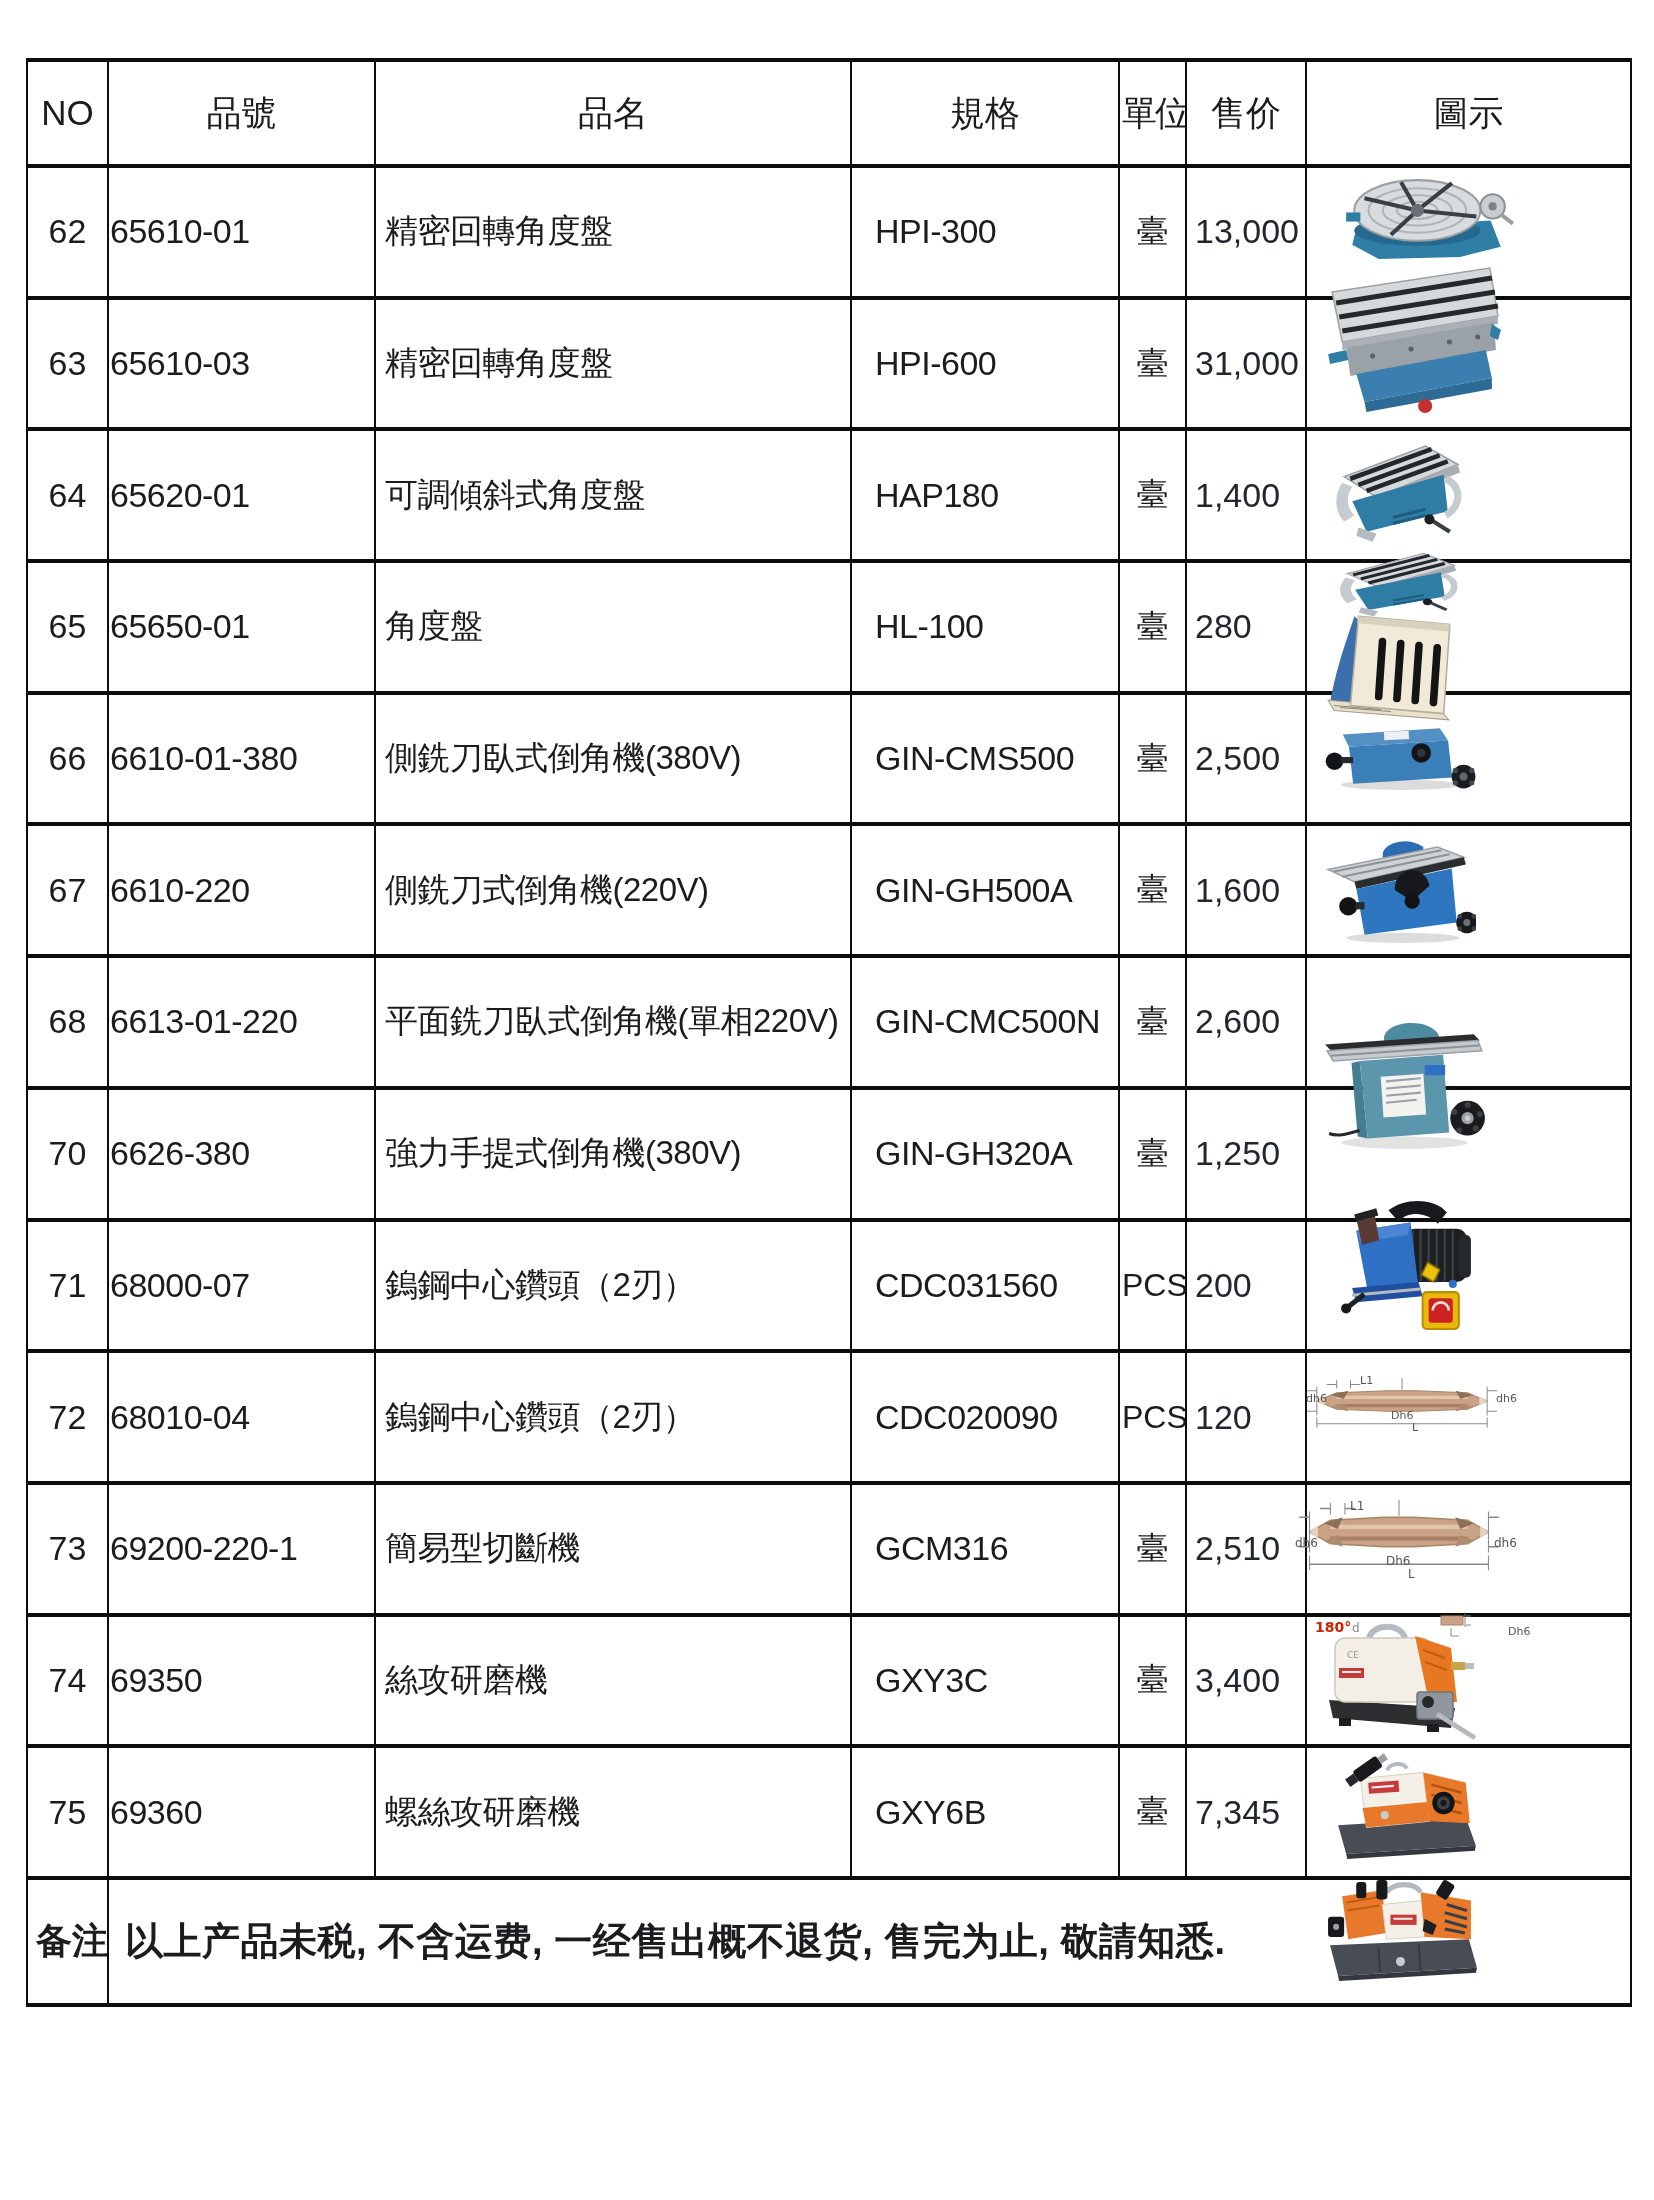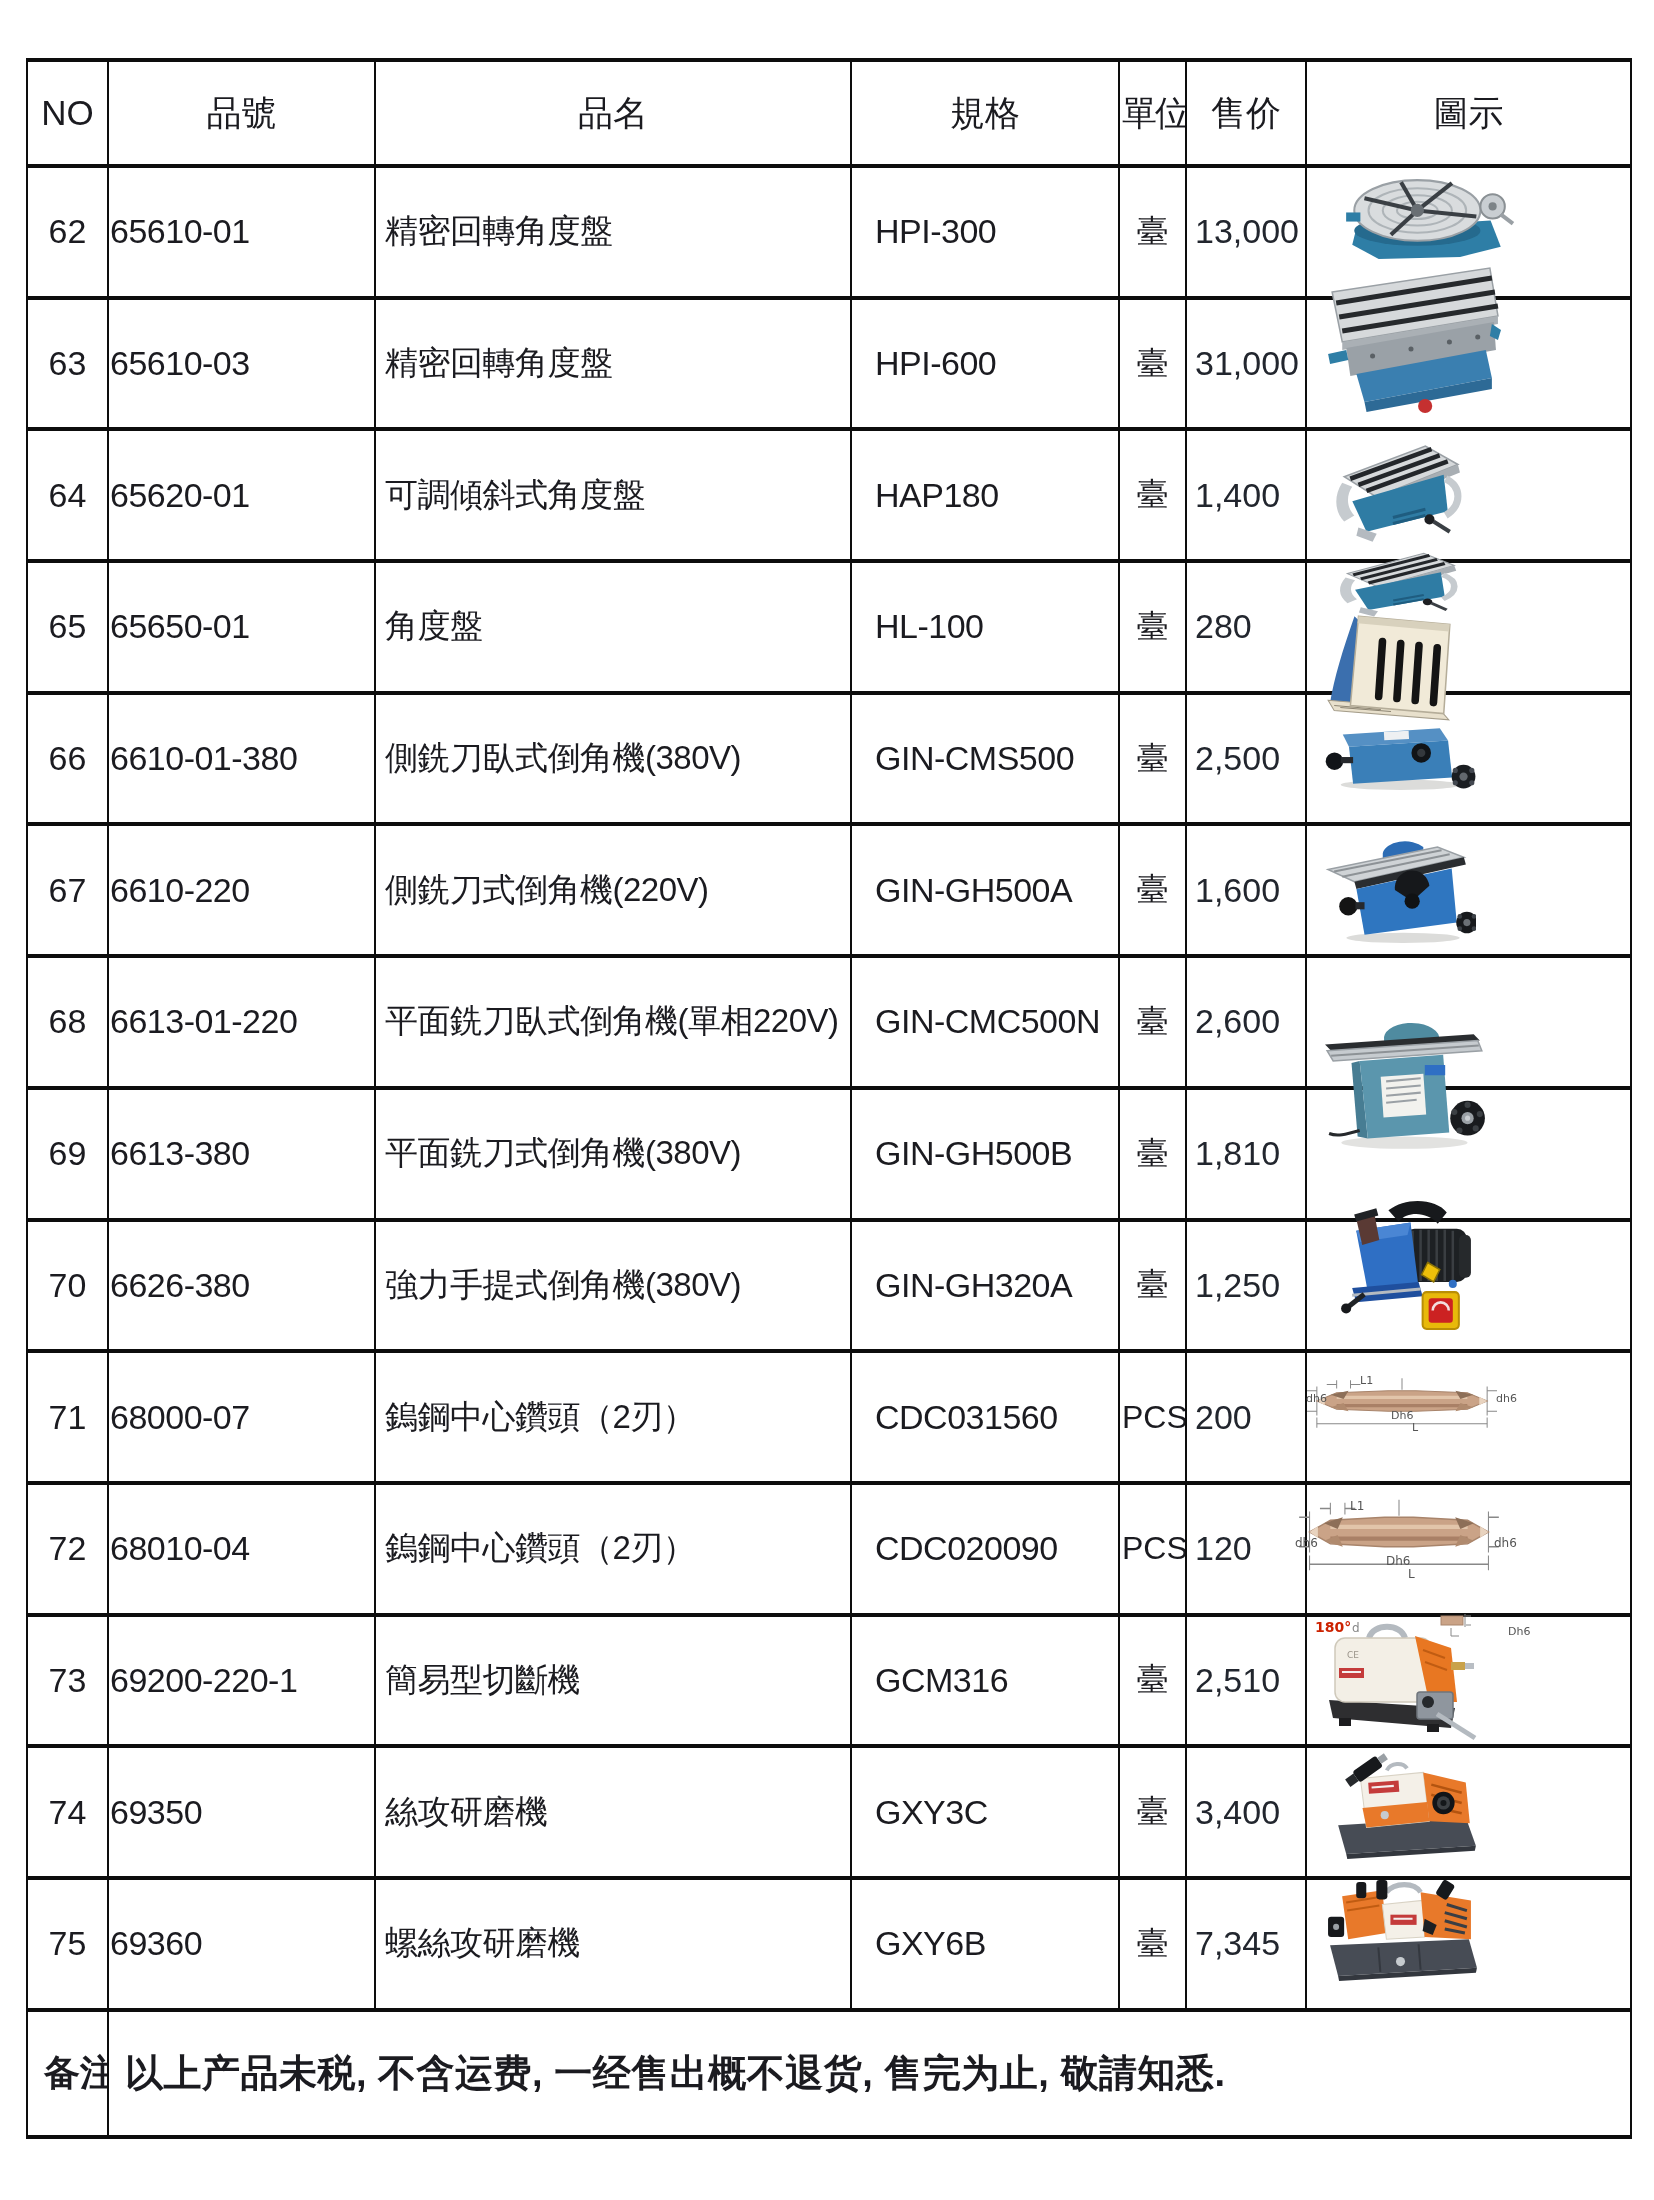--- a/index.html
+++ b/index.html
@@ -20,21 +20,21 @@
   tr.footer-row{height:127px;}
   tr.head-row th{text-align:center;font-size:35px;padding:0 2px;}
   th.h-unit{font-size:31px;letter-spacing:-2px;}
   td.c-no{text-align:center;padding:0 2px;}
   td.c-code{padding-left:1px;letter-spacing:-0.5px;}
   td.c-name{padding-left:9px;font-size:33px;letter-spacing:-0.5px;}
   td.c-spec{padding-left:23px;letter-spacing:-0.5px;}
   td.c-unit{text-align:center;padding:0 2px;font-size:32px;}
   td.c-price{text-align:left;padding-right:13px;color:#22262e;}
   td.c-img{padding:0;}
-  td.f-label{text-align:center;font-size:36px;font-weight:bold;padding:0 16px;}
+  td.f-label{text-align:center;font-size:36px;font-weight:bold;padding:0 8px;}
   td.f-note{font-size:38px;font-weight:bold;padding-left:16px;letter-spacing:0.5px;}
   .illus{position:absolute;overflow:visible;}
   .ann{position:absolute;white-space:nowrap;line-height:1;font-family:"DejaVu Sans","Liberation Sans",sans-serif;}
   #illus-layer{position:absolute;left:0;top:0;width:1654px;height:2200px;pointer-events:none;}
 </style>
 </head>
 <body>
 
 <svg width="0" height="0" style="position:absolute" aria-hidden="true">
   <defs>
@@ -348,29 +348,20 @@
         <tr class="data-row">
           <td class="c-no">68</td>
           <td class="c-code">6613-01-220</td>
           <td class="c-name">平面銑刀臥式倒角機(單相220V)</td>
           <td class="c-spec">GIN-CMC500N</td>
           <td class="c-unit">臺</td>
           <td class="c-price">2,600</td>
           <td class="c-img"></td>
         </tr>
         <tr class="data-row">
-          <td class="c-no">69</td>
-          <td class="c-code">6613-380</td>
-          <td class="c-name">平面銑刀式倒角機(380V)</td>
-          <td class="c-spec">GIN-GH500B</td>
-          <td class="c-unit">臺</td>
-          <td class="c-price">1,810</td>
-          <td class="c-img"></td>
-        </tr>
-        <tr class="data-row">
           <td class="c-no">70</td>
           <td class="c-code">6626-380</td>
           <td class="c-name">強力手提式倒角機(380V)</td>
           <td class="c-spec">GIN-GH320A</td>
           <td class="c-unit">臺</td>
           <td class="c-price">1,250</td>
           <td class="c-img"></td>
         </tr>
         <tr class="data-row">
           <td class="c-no">71</td>

